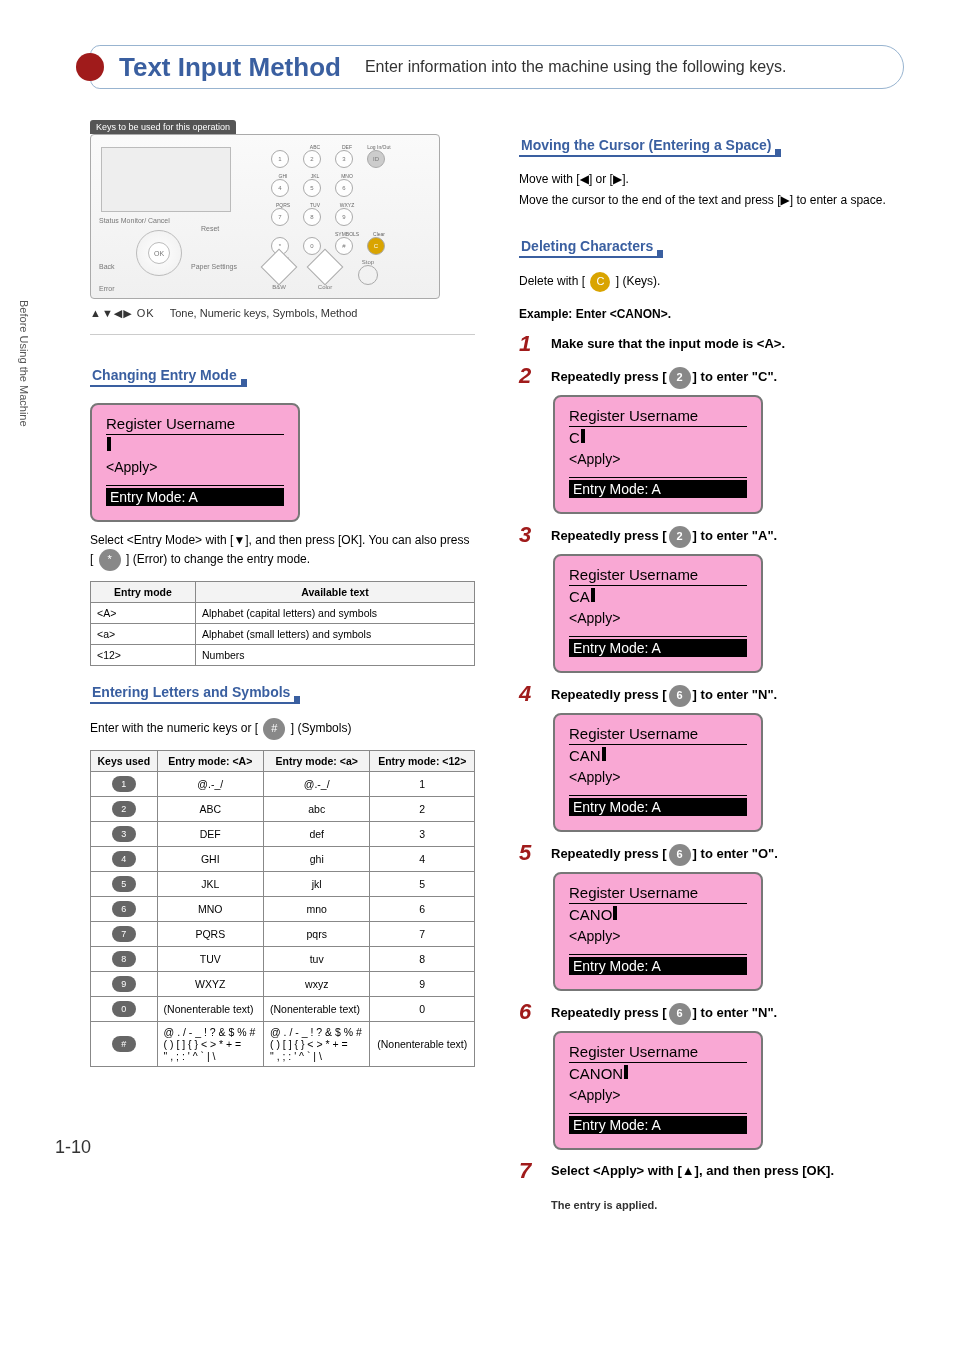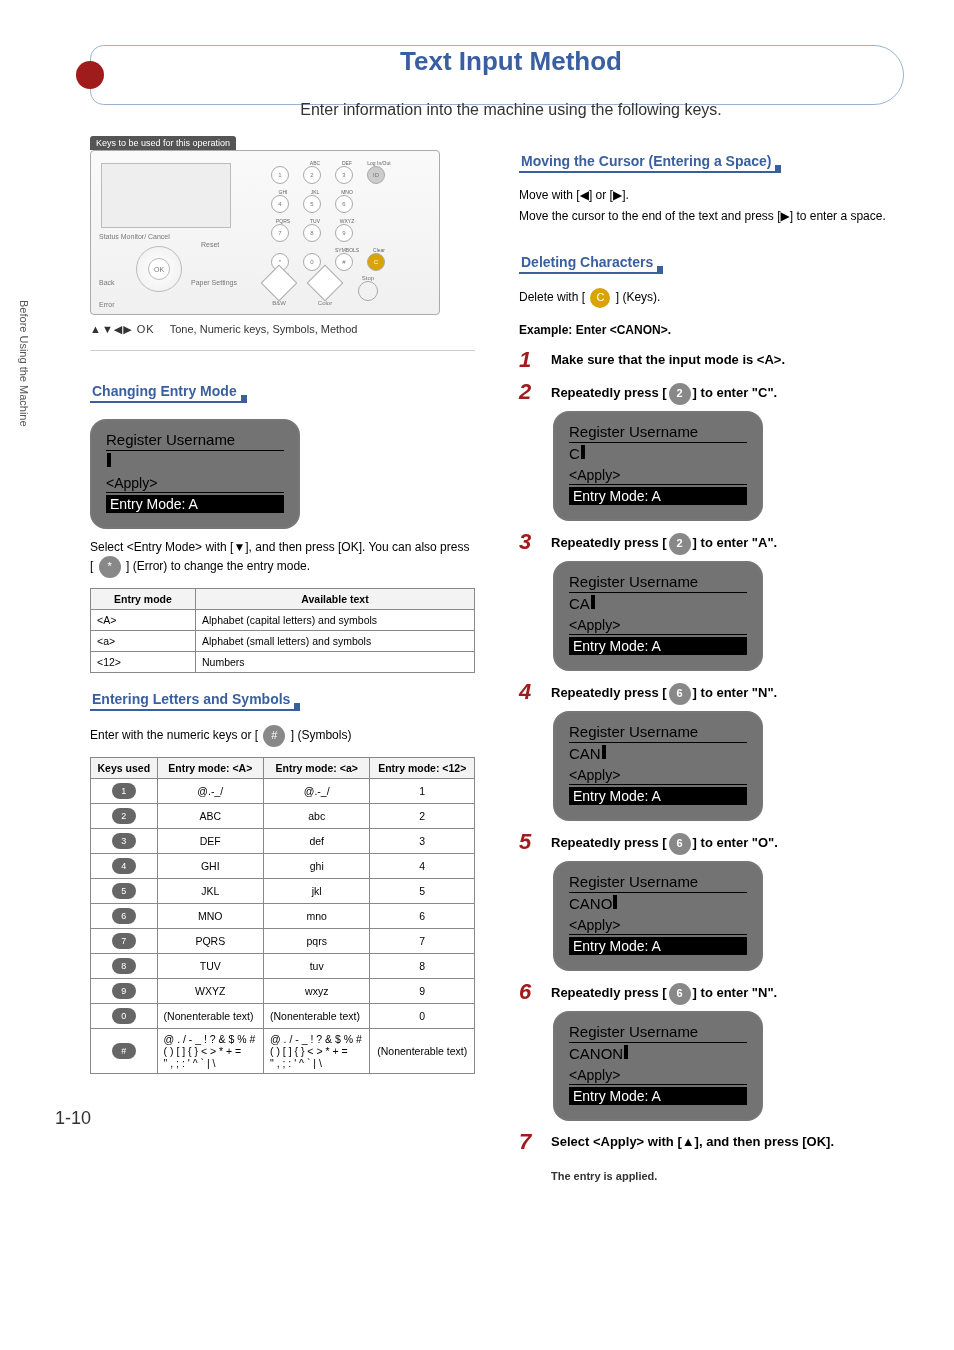--- a/index.html
+++ b/index.html
@@ -38,26 +38,25 @@
   }
 
   
   .title-row {
     position: relative;
     margin-bottom: 30px;
   }
   .title-border {
     border: 1px solid #98b4d0;
     border-radius: 18px 40px 40px 18px;
-    height: 60px;
+    height: 44px;
     padding-left: 28px;
     display: flex;
     align-items: center;
     gap: 24px;
-    flex-direction: column;
   }
   .title-circle {
     position: absolute;
     left: -14px;
     top: 50%;
     transform: translateY(-50%);
     width: 28px;
     height: 28px;
     background: #a01b1b;
     border-radius: 50%;
@@ -165,24 +164,24 @@
     right: -4px;
     bottom: -2px;
     width: 6px;
     height: 8px;
     background: #3a5fa0;
   }
 
   
   .lcd-wrap {
     border: 2px solid #777;
-    border-radius: 16px;
+    border-radius: 8px;
     padding: 10px 14px 14px;
     width: 210px;
-    background: #737373;
+    background: #f9a8d4;
     margin: 6px 0 10px;
   }
   .lcd-title {
     font-family: Arial, sans-serif;
     font-size: 15px;
     border-bottom: 1.5px solid #000;
     padding-bottom: 2px;
     margin-bottom: 2px;
   }
   .lcd-line2 {
@@ -194,21 +193,21 @@
     display: inline-block;
     width: 4px;
     height: 14px;
     background: #000;
     vertical-align: baseline;
     margin-left: 1px;
   }
   .lcd-apply {
     font-size: 14px;
     border-bottom: 1px solid #000;
-    padding-bottom: 1px;
+    padding-bottom: 10px;
     margin-bottom: 2px;
   }
   .lcd-mode {
     background: #000;
     color: #fff;
     font-size: 14px;
     padding: 1px 4px;
     display: block;
   }
 

